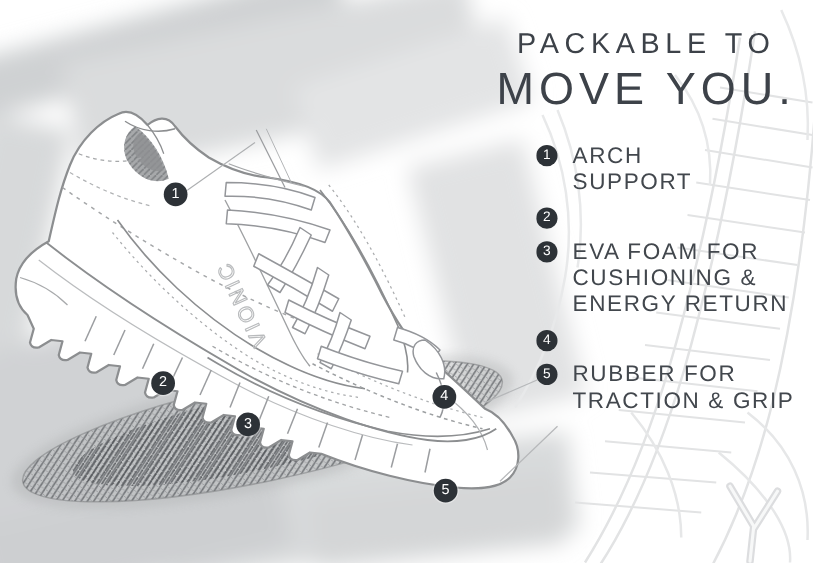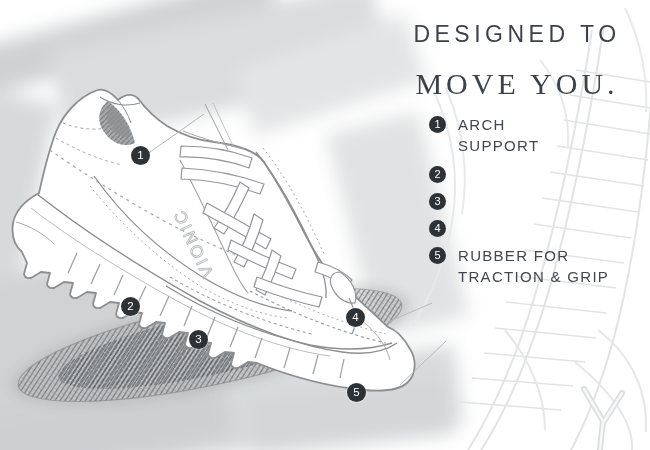--- a/index.html
+++ b/index.html
@@ -9,35 +9,35 @@
     font-family:"Liberation Sans", sans-serif;
   }
   .stage svg.art { position:absolute; left:0; top:0; }
   svg text { font-family:"Liberation Sans", sans-serif; }
 
   .headline {
     position:absolute; left:386px; top:21px; width:262px;
     text-align:center; color:#3d4249; user-select:none;
   }
   .headline .h1 { font-size:23px; letter-spacing:4.5px; line-height:1.15; white-space:nowrap; }
-  .headline .h2 { font-size:30px; letter-spacing:4px;  line-height:1.1; margin-top:20px; white-space:nowrap;font-family:Liberation Serif, serif; }
+  .headline .h2 { font-size:36px; letter-spacing:4px;  line-height:1.1; margin-top:4px; white-space:nowrap; }
 
   .features {
     position:absolute; left:429px; top:114px;
     display:flex; flex-direction:column; gap:8px;
     color:#42474d;
   }
   .feature { display:flex; align-items:flex-start; }
   .badge {
     flex:0 0 auto; width:17px; height:17px; margin:2px 12px 0 0;
     border-radius:50%; background:#2d3237; color:#ffffff;
     font-size:11px; line-height:17px; text-align:center;
   }
   .flabel {
-    font-size:15px; letter-spacing:1.3px; line-height:21px;
+    font-size:18px; letter-spacing:1.3px; line-height:21px;
     white-space:pre-line; text-transform:uppercase;
   }
 
   .marker {
     position:absolute; width:19px; height:19px; border-radius:50%;
     background:#2d3237; color:#ffffff; font-size:11.5px; line-height:19px;
     text-align:center; box-shadow:0 0 0 1px rgba(255,255,255,.35);
   }
 </style>
 </head>
@@ -188,35 +188,38 @@
         <path d="M 318,262 Q 340,268 352,280 L 345,288 Q 334,277 315,272 Z"></path>
         <path d="M 340,272 C 352,280 358,292 355,303 C 344,304 335,296 331,285 C 329,277 333,272 340,272 Z"></path>
         <path d="M 349,298 C 356,312 357,324 352,334" fill="none"></path>
       </g>
 
       <text transform="translate(214,274) rotate(-115)" font-size="17" letter-spacing="2.5" fill="none" stroke="#b9bbbd" stroke-width="0.9">VIONIC</text>
     </g>
   </svg>
 
   <div class="headline">
-    <div class="h1">DESIGNED TO</div>
+    <div class="h1">PACKABLE TO</div>
     <div class="h2">MOVE YOU.</div>
   </div>
 
   <div class="features">
     <div class="feature">
       <span class="badge">1</span>
       <span class="flabel">ARCH
 SUPPORT</span>
     </div>
     <div class="feature">
       <span class="badge">2</span>
     </div>
     <div class="feature">
       <span class="badge">3</span>
+      <span class="flabel">EVA FOAM FOR
+CUSHIONING &amp;
+ENERGY RETURN</span>
     </div>
     <div class="feature">
       <span class="badge">4</span>
     </div>
     <div class="feature">
       <span class="badge">5</span>
       <span class="flabel">RUBBER FOR
 TRACTION &amp; GRIP</span>
     </div>
   </div>

